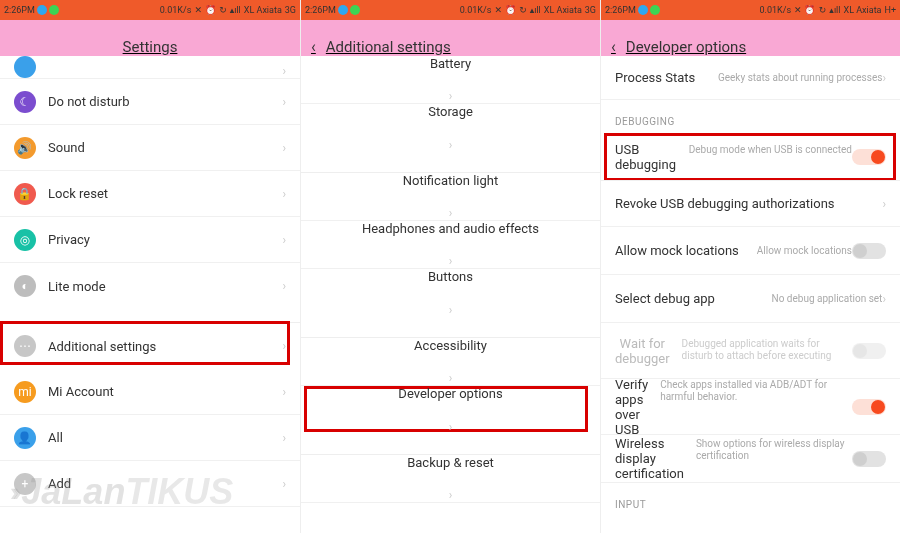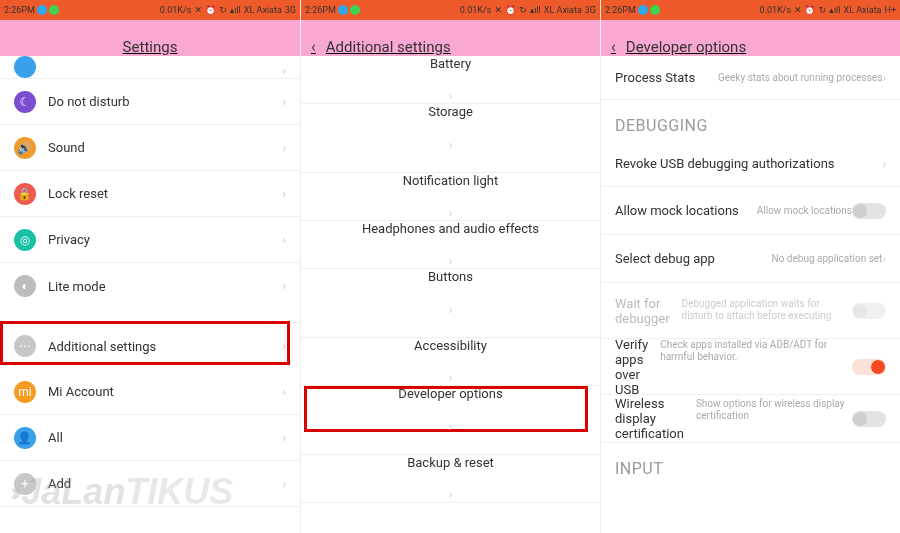--- a/index.html
+++ b/index.html
@@ -19,36 +19,36 @@
   .title-bar { height: 36px; background: #f9a8d4; display: flex; align-items: flex-end; justify-content: center; position: relative; text-decoration: underline; }
   .title-bar.with-back { justify-content: flex-start; padding-left: 10px; gap: 10px; }
   .title-text { color: #333; font-size: 15px; }
   .back-btn { color: #333; font-size: 16px; cursor: pointer; }
 
   .list { background: #fff; }
   .item { display: flex; align-items: center; padding: 0 14px; height: 46px; border-bottom: 1px solid #f0f0f0; position: relative; }
   .item.tall { height: 48px; flex-direction: column; }
   .item.no-border { border-bottom: none; }
   .item .label { flex: 1; font-size: 13px; color: #333; }
-  .item .label.light { color: #bbb; }
+  .item .label.light { color: #bbb; text-align: center; }
   .item .sub { font-size: 10px; color: #aaa; margin-top: 2px; line-height: 1.2; }
   .item .label-block { flex: 1; display: flex; flex-direction: row; justify-content: center; gap: 12px; }
   .chev { color: #ccc; font-size: 12px; }
   .icon { width: 22px; height: 22px; border-radius: 50%; margin-right: 12px; display: flex; align-items: center; justify-content: center; color: #fff; font-size: 12px; }
   .ic-purple { background: #7b4dcf; }
   .ic-orange { background: #f39a2d; }
   .ic-red { background: #f05a4e; }
   .ic-teal { background: #18c1a6; }
   .ic-gray { background: #bdbdbd; }
   .ic-gray2 { background: #c7c7c7; }
   .ic-orange2 { background: #f69b1f; }
   .ic-blue { background: #3aa0ea; }
   .ic-plus { background: #c7c7c7; }
 
-  .section-hdr { font-size: 16px; color: #9a9a9a; padding: 16px 14px 6px; letter-spacing: 0.5px; }
+  .section-hdr { font-size: 10px; color: #9a9a9a; padding: 16px 14px 6px; letter-spacing: 0.5px; }
   .spacer { height: 14px; background: #fff; border-bottom: 1px solid #eee; }
   .spacer-lg { height: 20px; background: #fff; }
 
   .item.partial-top { height: 22px; align-items: flex-end; }
 
   .red-box { position: absolute; border: 3px solid #d80000; pointer-events: none; }
   .rb1 { left: 0; top: 12px; width: 290px; height: 44px; }
   .rb2 { left: 3px; top: 0px; width: 284px; height: 46px; }
 
   .toggle { width: 34px; height: 16px; border-radius: 8px; background: #e2e2e2; position: relative; }
@@ -239,20 +239,32 @@
     <div class="list">
       <div class="item" style="height:44px">
         <div class="label-block">
           <span class="label">Process Stats</span>
           <span class="sub">Geeky stats about running processes</span>
         </div>
         <span class="chev">›</span>
       </div>
       <div class="section-hdr">DEBUGGING</div>
 
+      <div class="row-wrap">
+        <div class="red-box" style="left:3px;top:0;width:292px;height:48px"></div>
+        <div class="item" style="height:48px">
+          <div class="label-block">
+            <span class="label">USB debugging</span>
+            <span class="sub">Debug mode when USB is connected</span>
+          </div>
+          <div class="toggle on">
+              <div class="knob"></div>
+            </div>
+        </div>
+      </div>
 
       <div class="item">
         <span class="label">Revoke USB debugging authorizations</span>
         <span class="chev">›</span>
       </div>
       <div class="item" style="height:48px">
         <div class="label-block">
           <span class="label">Allow mock locations</span>
           <span class="sub">Allow mock locations</span>
         </div>

